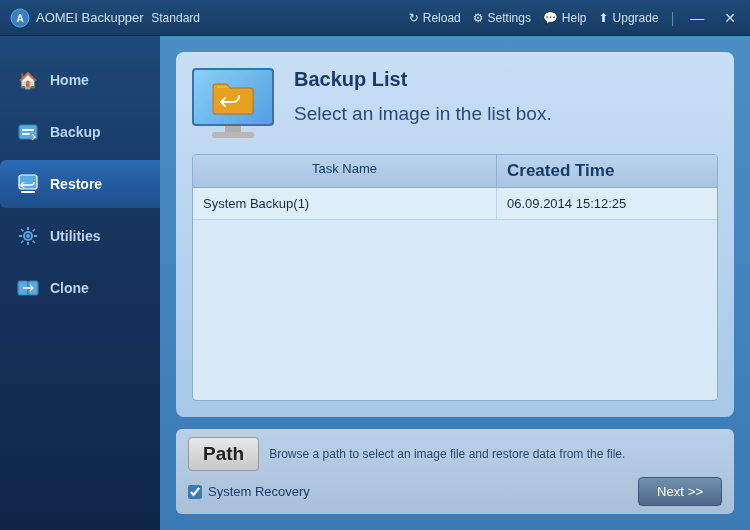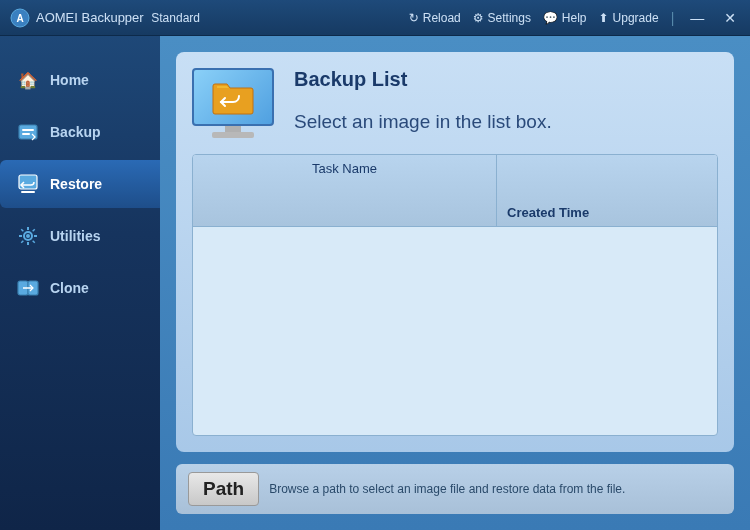--- a/index.html
+++ b/index.html
@@ -144,21 +144,21 @@
       position: relative;
     }
 
     .panel-title-area {
       flex: 1;
     }
     .panel-title {
       font-size: 20px;
       font-weight: bold;
       color: #1a3a6a;
-      margin-bottom: 20px;
+      margin-bottom: 12px;
     }
     .panel-subtitle {
       font-size: 19px;
       color: #2a4a7a;
     }
 
     
     .backup-table {
       flex: 1;
       border: 1px solid #8ab0d0;
@@ -176,24 +176,23 @@
       padding: 6px 10px;
       font-size: 13px;
       color: #1a3a6a;
       font-weight: normal;
       border-right: 1px solid #8ab0d0;
       text-align: center;
     }
     .col-time {
       width: 220px;
       padding: 6px 10px;
-      font-size: 13px;
+      font-size: 17px;
       color: #1a3a6a;
       font-weight: bold;
-      margin-top: 44px;
     }
     .table-row {
       display: flex;
       border-bottom: 1px solid #b8d4ee;
       background: #deeef8;
     }
     .cell-task {
       flex: 1;
       padding: 8px 10px;
       font-size: 13px;
@@ -378,25 +377,39 @@
           <div class="panel-title">Backup List</div>
           <div class="panel-subtitle">Select an image in the list box.</div>
         </div>
       </div>
 
       <div class="backup-table">
         <div class="table-header">
           <div class="col-task">Task Name</div>
           <div class="col-time">Created Time</div>
         </div>
+        <div class="table-row">
+          <div class="cell-task">System Backup(1)</div>
+          <div class="cell-time">06.09.2014 15:12:25</div>
+        </div>
       </div>
 
     </div>
 
     <div class="bottom-bar">
       <div class="path-row">
         <button class="path-btn">Path</button>
         <span class="path-desc">Browse a path to select an image file and restore data from the file.</span>
       </div>
+      <div class="recovery-row">
+        <div class="recovery-check">
+          <input type="checkbox" checked="" style="">
+          <span>System Recovery</span>
+        </div>
+        <button class="next-btn">
+          <span>Next</span>
+          <span>&gt;&gt;</span>
+        </button>
+      </div>
     </div>
 
   </div>
 </div>
 
 </body></html>

